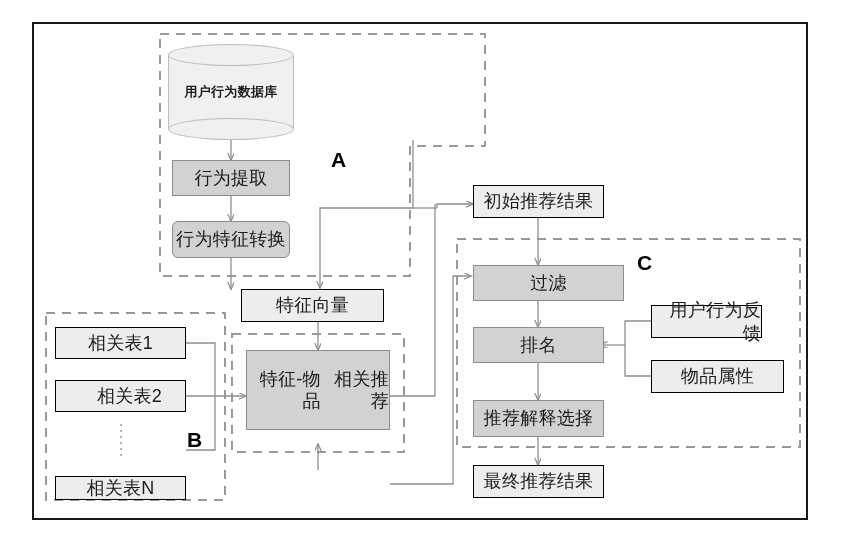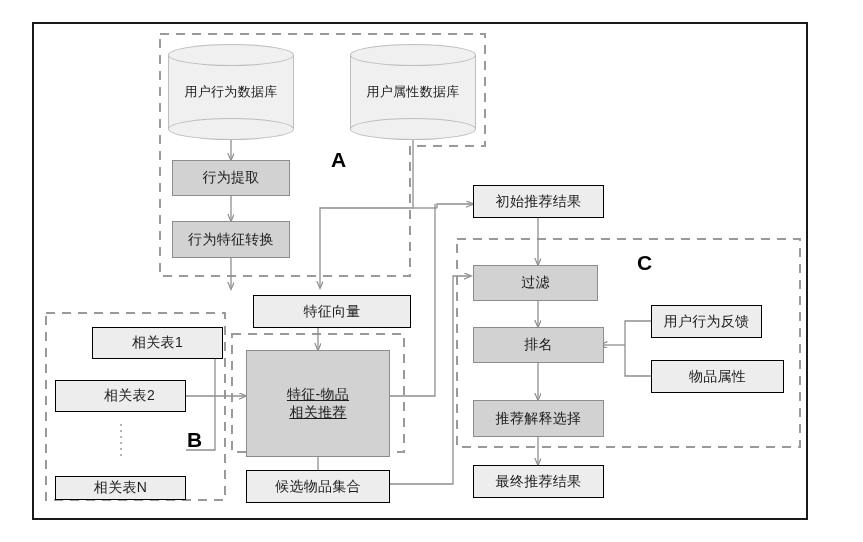--- a/index.html
+++ b/index.html
@@ -1,24 +1,24 @@
 <!DOCTYPE html>
 <html><head>
 <meta charset="utf-8">
 <style>
   html,body{margin:0;padding:0;background:#ffffff;}
   body{font-family:"Liberation Sans","DejaVu Sans",sans-serif;}
   #canvas{position:relative;width:863px;height:542px;background:#ffffff;overflow:hidden;}
   #frame{position:absolute;left:32px;top:22px;width:776px;height:498px;border:2px solid #1a1a1a;background:#fff;box-sizing:border-box;}
   svg#wires{position:absolute;left:0;top:0;width:863px;height:542px;pointer-events:none;}
-  .box{position:absolute;box-sizing:border-box;display:flex;align-items:center;justify-content:center;text-align:center;
-       font-size:14px;color:#1b1b1b;line-height:1.25;letter-spacing:.3px;}
+  .box{position:absolute;box-sizing:border-box;display:flex;align-items:center;justify-content:center;text-align:right;
+       font-size:18px;color:#1b1b1b;line-height:1.25;letter-spacing:.3px;}
   .box.light{background:#ededed;border:1px solid #000000;}
   .box.dark{background:#d2d2d2;border:1px solid #8c8c8c;}
-  .cyl{position:absolute;box-sizing:border-box;}
+  .cyl{position:absolute;box-sizing:border-box;font-weight:bold;}
   .cyl .body{position:absolute;left:0;right:0;top:11px;bottom:11px;background:#f0f0f0;border-left:1px solid #bdbdbd;border-right:1px solid #bdbdbd;}
   .cyl .top{position:absolute;left:0;top:0;width:100%;height:22px;background:#f0f0f0;border:1px solid #bdbdbd;border-radius:50%;box-sizing:border-box;}
   .cyl .bot{position:absolute;left:0;bottom:0;width:100%;height:22px;background:#f0f0f0;border:1px solid #bdbdbd;border-radius:50%;box-sizing:border-box;}
   .cyl .label{position:absolute;left:0;right:0;top:0;bottom:0;display:flex;align-items:center;justify-content:center;
        font-size:13px;color:#1b1b1b;letter-spacing:.3px;}
   .grouplabel{position:absolute;font-size:21px;font-weight:bold;color:#000;font-family:"Liberation Sans","DejaVu Sans",sans-serif;}
   .dots{position:absolute;display:flex;flex-direction:column;align-items:center;justify-content:space-between;}
   .dots i{display:block;width:2px;height:2px;background:#b4b4b4;}
 </style>
 </head>
@@ -78,51 +78,44 @@
       <path d="M625,345 L600,345" marker-end="url(#ah)"></path>
     </g>
   </svg>
 
   <div class="cyl" style="left:168px;top:44px;width:126px;height:96px;">
     <div class="body"></div>
     <div class="bot"></div>
     <div class="top"></div>
     <div class="label">用户行为数据库</div>
   </div>
-  <div class="cyl" style="left:350px;top:44px;width:126px;height:96px;">
-    <div class="body"></div>
-    <div class="bot"></div>
-    <div class="top"></div>
-    <div class="label">用户属性数据库</div>
-  </div>
 
   <div class="box dark" style="left:172px;top:160px;width:118px;height:36px;">行为提取</div>
-  <div class="box dark" style="left:172px;top:221px;width:118px;height:37px;">行为特征转换</div>
-  <div class="box light" style="left:253px;top:289px;width:158px;height:33px;margin-top:6px;">特征向量</div>
+  <div class="box dark" style="left:172px;top:221px;width:118px;height:37px;border-radius:6px;">行为特征转换</div>
+  <div class="box light" style="left:241px;top:289px;width:143px;height:33px;">特征向量</div>
 
-  <div class="box dark" style="left:246px;top:350px;width:144px;height:107px;flex-direction:column;text-decoration:underline;">
+  <div class="box dark" style="left:246px;top:350px;width:144px;height:80px;flex-direction:row;">
     <span>特征-物品</span>
     <span>相关推荐</span>
   </div>
-  <div class="box light" style="left:246px;top:470px;width:144px;height:33px;">候选物品集合</div>
 
-  <div class="box light" style="left:55px;top:327px;width:131px;height:32px;margin-left:37px;">相关表1</div>
+  <div class="box light" style="left:55px;top:327px;width:131px;height:32px;">相关表1</div>
   <div class="box light" style="left:55px;top:380px;width:131px;height:32px;padding-left:18px;">相关表2</div>
   <div class="dots" style="left:119px;top:424px;width:3px;height:32px;">
     <i></i>
       <i></i>
       <i></i>
       <i></i>
       <i></i>
       <i></i>
   </div>
   <div class="box light" style="left:55px;top:476px;width:131px;height:24px;">相关表N</div>
 
   <div class="box light" style="left:473px;top:185px;width:131px;height:33px;">初始推荐结果</div>
-  <div class="box dark" style="left:473px;top:265px;width:125px;height:36px;">过滤</div>
+  <div class="box dark" style="left:473px;top:265px;width:151px;height:36px;">过滤</div>
   <div class="box dark" style="left:473px;top:327px;width:131px;height:36px;">排名</div>
   <div class="box light" style="left:473px;top:465px;width:131px;height:33px;">最终推荐结果</div>
   <div class="box dark" style="left:473px;top:400px;width:131px;height:37px;">推荐解释选择</div>
 
   <div class="box light" style="left:651px;top:305px;width:111px;height:33px;">用户行为反馈</div>
   <div class="box light" style="left:651px;top:360px;width:133px;height:33px;">物品属性</div>
 
   <div class="grouplabel" style="left:331px;top:148px;">A</div>
   <div class="grouplabel" style="left:187px;top:428px;">B</div>
   <div class="grouplabel" style="left:637px;top:251px;">C</div>

